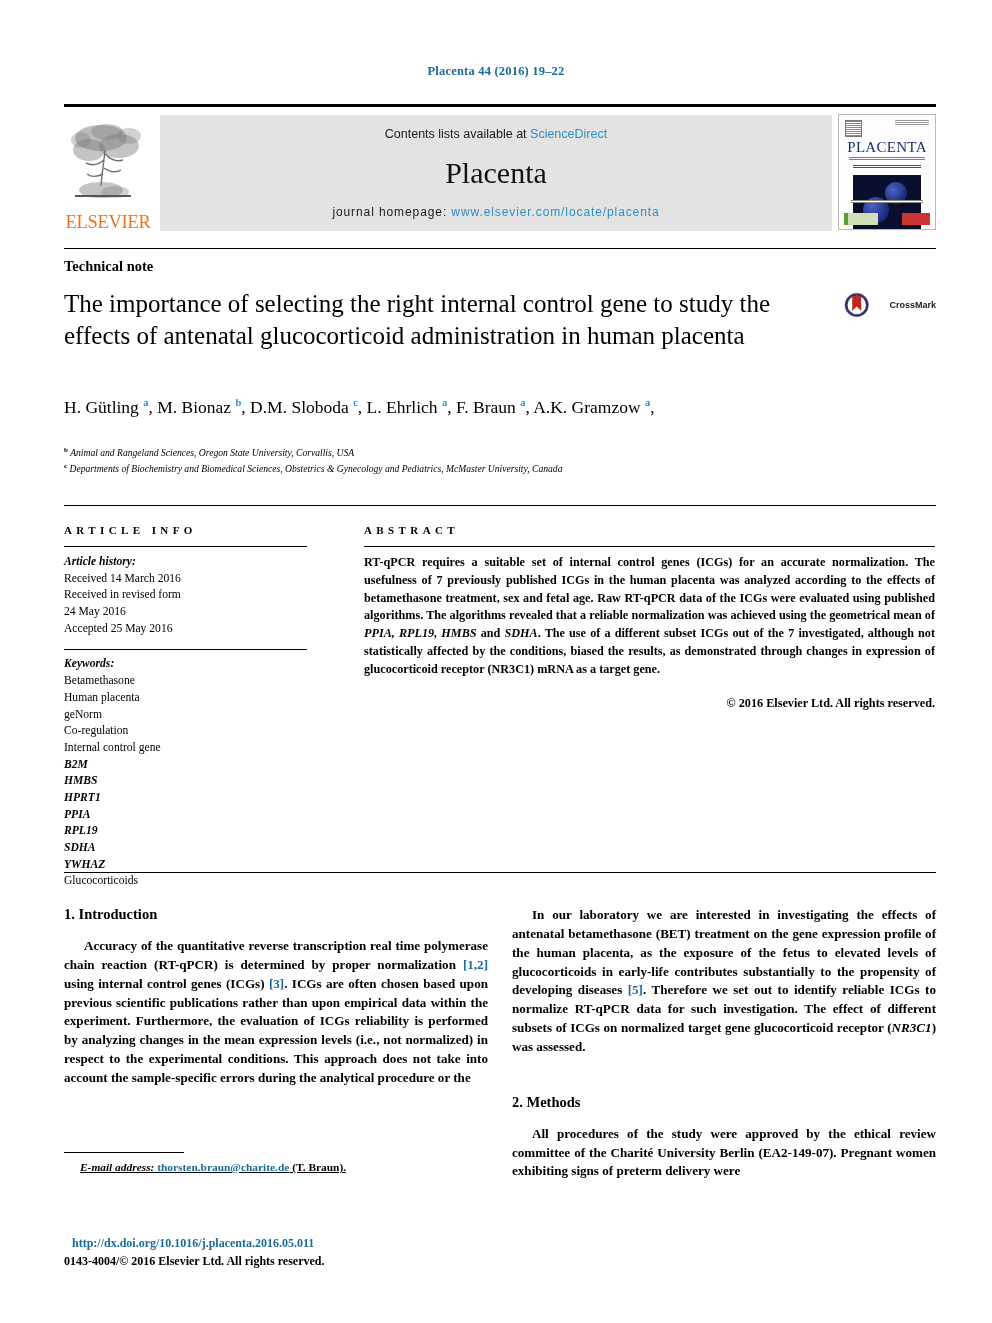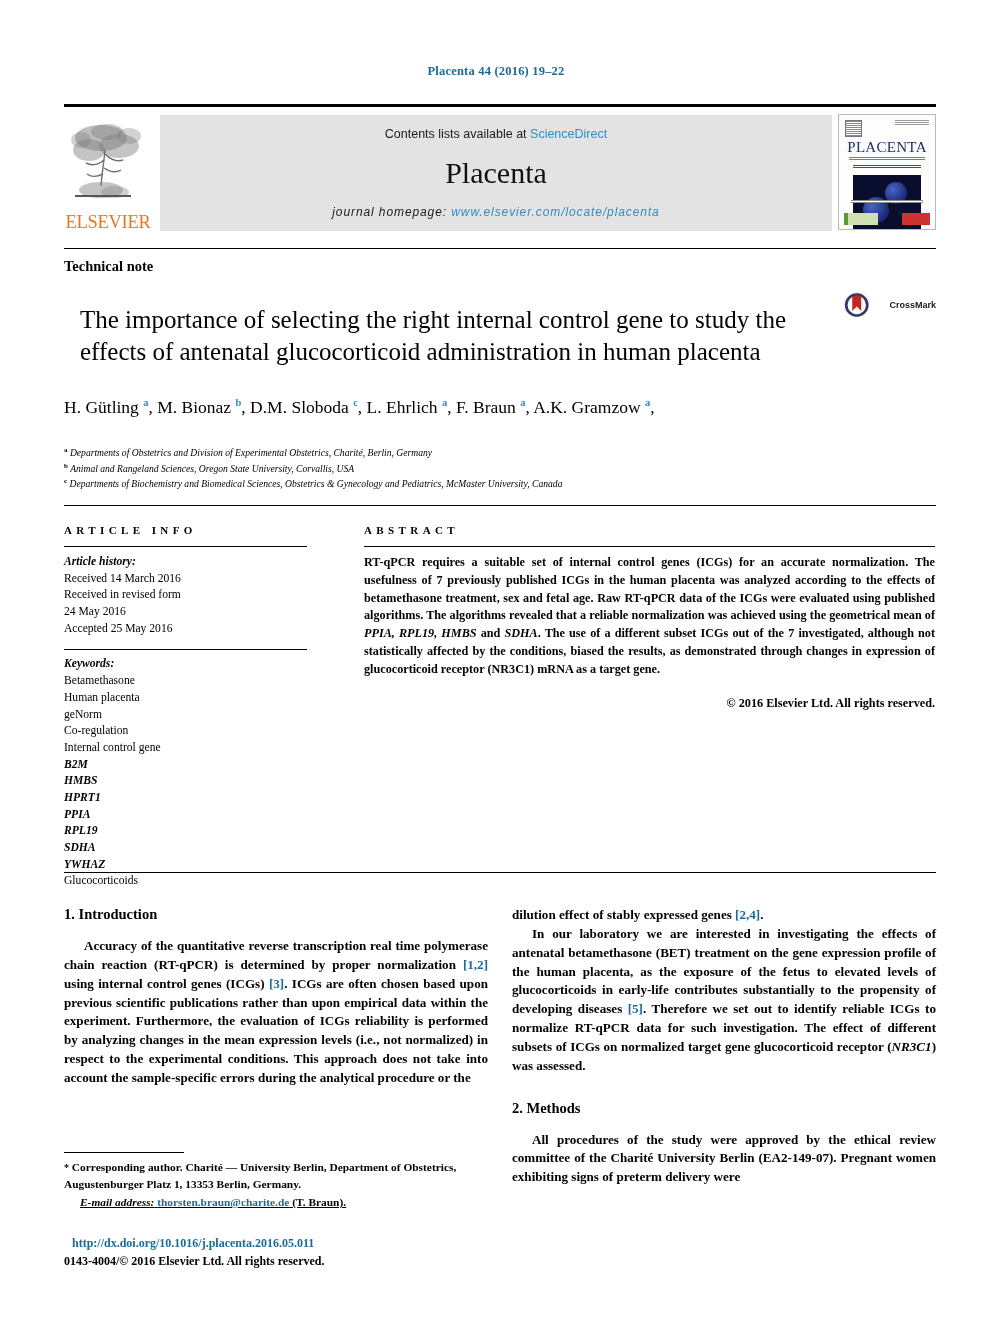--- a/index.html
+++ b/index.html
@@ -90,21 +90,20 @@
     font-family: "Liberation Serif", serif;
     font-size: 30px;
     color: #111;
     line-height: 1;
   }
   .homepage-line {
     font-family: "Liberation Sans", sans-serif;
     font-size: 12px;
     letter-spacing: 0.9px;
     color: #1a1a1a;
-    font-style: italic;
   }
   .homepage-line .url { color: #2e8fc0; }
   .cover-thumb {
     flex: 0 0 96px;
     width: 96px;
     margin: 3px 0 3px 0;
     border: 1px solid #b9b9b9;
     background: #fdfdfd;
     position: relative;
     overflow: hidden;
@@ -182,21 +181,21 @@
     position: absolute;
     left: 64px; top: 288px;
     width: 770px;
   }
   .article-title {
     font-family: "Liberation Serif", serif;
     font-size: 25px;
     line-height: 1.26;
     font-weight: 400;
     color: #000;
-    margin: 16px;
+    margin: 0;
   }
   .crossmark {
     position: absolute;
     right: 56px;
     top: 288px;
     width: 92px;
     display: flex;
     align-items: center;
     gap: 20px;
   }
@@ -298,21 +297,21 @@
     position: absolute;
     left: 512px; top: 906px;
     width: 424px;
   }
   .sec-head {
     font-family: "Liberation Serif", serif;
     font-weight: bold;
     font-size: 14.5px;
     margin: 0 0 14px 0;
   }
-  .sec-head.spaced { margin-top: 24px; }
+  .sec-head.spaced { margin-top: 37px; }
   .para {
     font-family: "Liberation Serif", serif;
     font-size: 13.1px;
     line-height: 1.44;
     text-align: justify;
     margin: 0 0 0 0;
     font-weight: bold;
   }
   .para.indent { text-indent: 20px; }
   .para i { font-style: italic; }
@@ -436,21 +435,20 @@
       <path d="M11 5 L23 5 L23 25 L17 19 L11 25 Z" fill="#c0281e"></path>
     </svg>
     <span class="crossmark-label">CrossMark</span>
   </div>
 
   <div class="authors">
     <div><span id="authors1"><span>H. Gütling </span><sup>a</sup>, <span>M. Bionaz </span><sup>b</sup>, <span>D.M. Sloboda </span><sup>c</sup>, <span>L. Ehrlich </span><sup>a</sup>, <span>F. Braun </span><sup>a</sup>, <span>A.K. Gramzow </span><sup>a</sup>,</span></div>
   </div>
 
   <div class="affiliations">
-    <div><sup>a</sup> <span>Departments of Obstetrics and Division of Experimental Obstetrics, Charité, Berlin, Germany</span></div>
     <div><sup>b</sup> <span>Animal and Rangeland Sciences, Oregon State University, Corvallis, USA</span></div>
     <div><sup>c</sup> <span>Departments of Biochemistry and Biomedical Sciences, Obstetrics &amp; Gynecology and Pediatrics, McMaster University, Canada</span></div>
   </div>
 
   <div class="info-sep"></div>
 
   <div class="info-col">
     <div class="sec-label">ARTICLE INFO</div>
     <div class="rule"></div>
     <div class="info-block">
@@ -495,35 +493,29 @@
   <div class="body-sep"></div>
 
   <div class="col-left">
     <div class="sec-head">1. Introduction</div>
     <p class="para indent">
       <span>Accuracy of the quantitative reverse transcription real time polymerase chain reaction (RT-qPCR) is determined by proper normalization </span><span class="cite">[1,2]</span><span> using internal control genes (ICGs) </span><span class="cite">[3]</span><span>. ICGs are often chosen based upon previous scientific publications rather than upon empirical data within the experiment. Furthermore, the evaluation of ICGs reliability is performed by analyzing changes in the mean expression levels (i.e., not normalized) in respect to the experimental conditions. This approach does not take into account the sample-specific errors during the analytical procedure or the </span>
     </p>
   </div>
 
   <div class="col-right">
-    <p class="para">
-      <span id="p1tail">dilution effect of stably expressed genes </span><span class="cite">[2,4]</span><span>.</span>
-    </p>
     <p class="para indent">
       <span>In our laboratory we are interested in investigating the effects of antenatal betamethasone (BET) treatment on the gene expression profile of the human placenta, as the exposure of the fetus to elevated levels of glucocorticoids in early-life contributes substantially to the propensity of developing diseases </span><span class="cite">[5]</span><span>. Therefore we set out to identify reliable ICGs to normalize RT-qPCR data for such investigation. The effect of different subsets of ICGs on normalized target gene glucocorticoid receptor (</span><i>NR3C1</i><span>) was assessed.</span>
     </p>
     <div class="sec-head spaced">2. Methods</div>
     <p class="para indent">All procedures of the study were approved by the ethical review committee of the Charité University Berlin (EA2-149-07). Pregnant women exhibiting signs of preterm delivery were</p>
   </div>
 
   <div class="footnote">
     <div class="footnote-rule"></div>
-    <div class="footnote-text">
-      <span class="star">*</span><span> Corresponding author. Charité — University Berlin, Department of Obstetrics, Augustenburger Platz 1, 13353 Berlin, Germany.</span>
-    </div>
     <div class="footnote-text email-line">
       <span class="email-label">E-mail address:</span>
       <span class="email-link">thorsten.braun@charite.de</span><span> (T. Braun).</span>
     </div>
   </div>
 
   <div class="doi-block">
     <div class="doi-link">http://dx.doi.org/10.1016/j.placenta.2016.05.011</div>
     <div>0143-4004/© 2016 Elsevier Ltd. All rights reserved.</div>
   </div>

